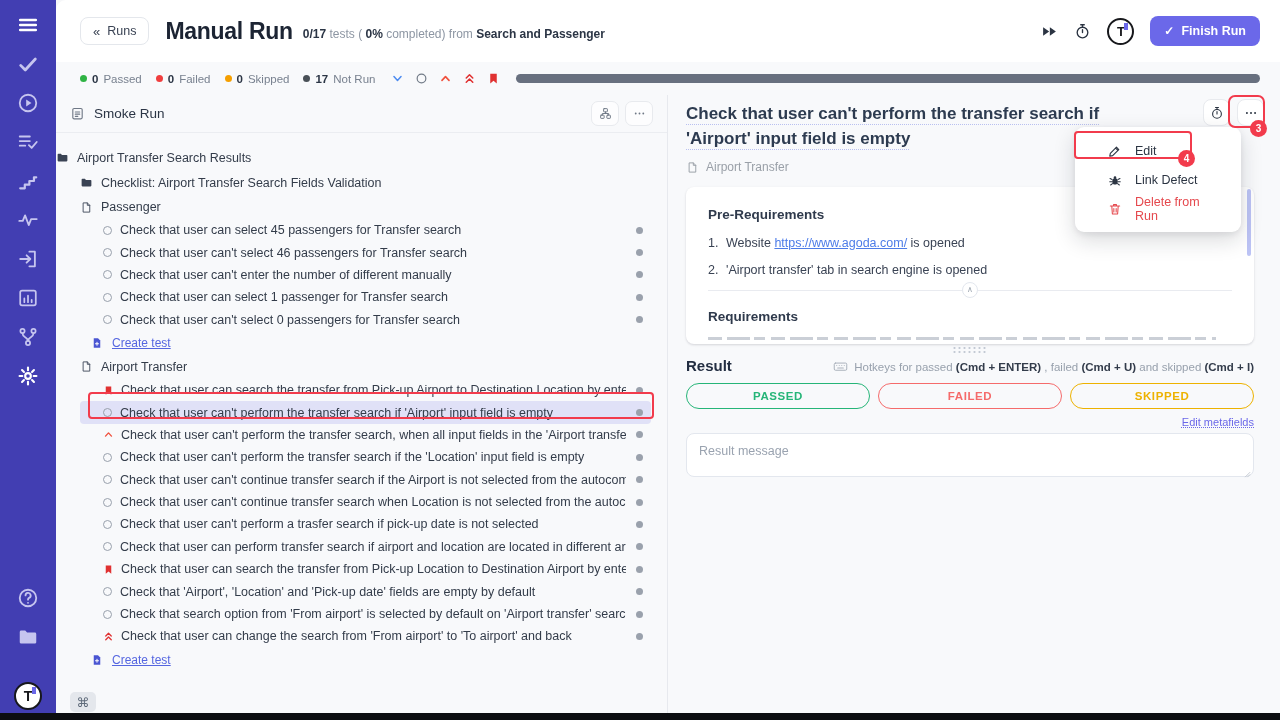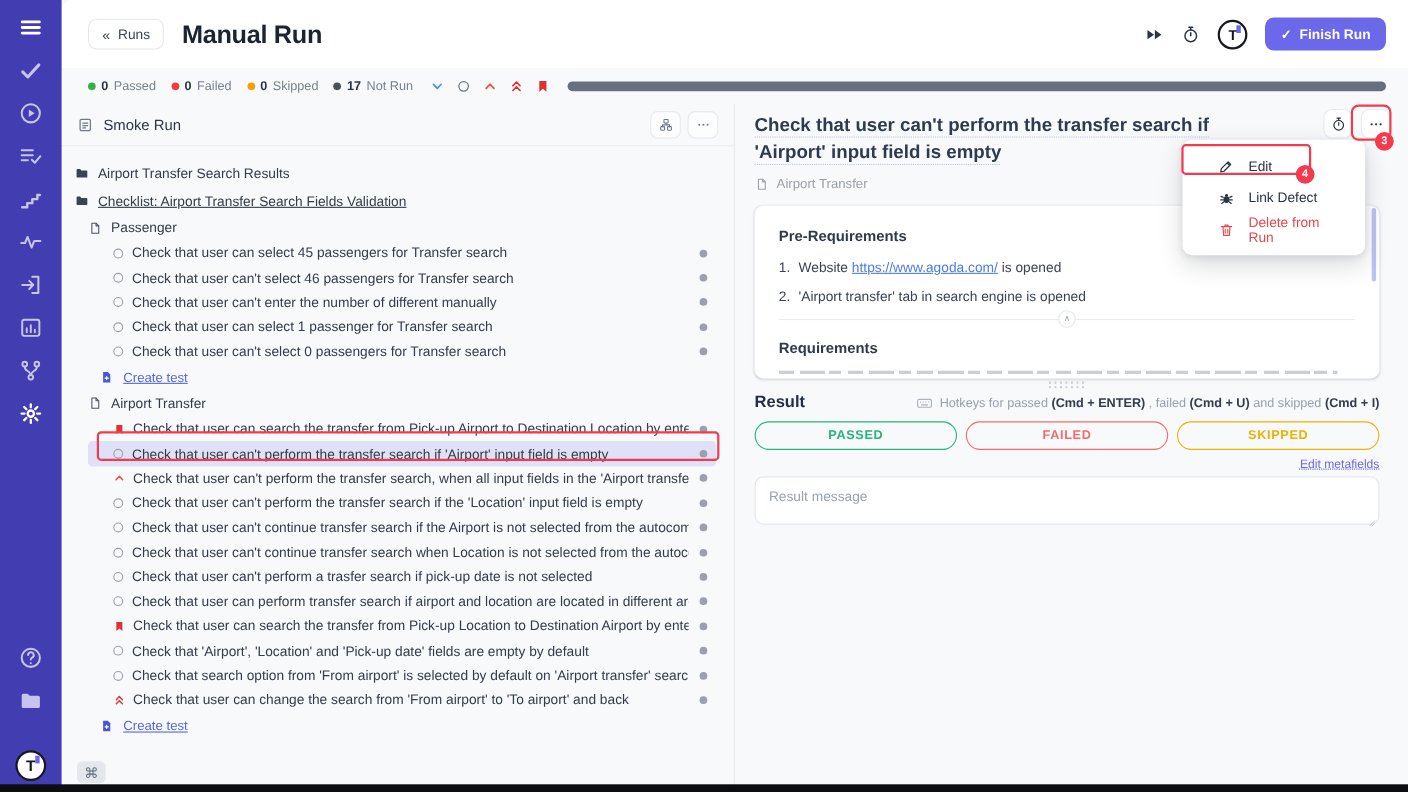--- a/index.html
+++ b/index.html
@@ -56,22 +56,22 @@
   .tree-head { height:38px; display:flex; align-items:center; padding:0 14px 0 14px; border-bottom:1px solid #ebedf1; }
   .tree-head .icn { width:15px; height:15px; color:#6f7886; }
   .tree-title { font-size:13.5px; color:#2b3545; margin-left:9px; font-weight:500; }
   .tree-head-actions { margin-left:auto; display:flex; gap:6px; }
   .th-btn { width:28px; height:25px; border:1px solid #e8eaee; background:#fdfdfe; border-radius:7px; cursor:pointer;
             display:flex; align-items:center; justify-content:center; color:#555e6b; }
   .th-btn .icn { width:13px; height:13px; }
   .tree-list { padding-top:12px; }
   .trow { display:flex; align-items:center; font-size:12.5px; color:#333c4a; white-space:nowrap; cursor:pointer; }
   .trow .lbl { overflow:hidden; flex:1; }
-  .row-folder { height:25px; padding-left:12px; }
-  .row-folder.lvl1 { padding-left:12px;text-decoration:underline; }
+  .row-folder { height:25px; }
+  .row-folder.lvl1 { padding-left:24px; }
   .row-folder .icn { width:13px; height:13px; color:#3a4354; margin-right:8px; }
   .row-suite { height:24px; padding-left:24px; }
   .row-suite .icn { width:13px; height:13px; color:#4a5364; margin-right:8px; }
   .row-test { height:22.4px; margin:0 16px 0 24px; padding:0 8px 0 23px; border-radius:4px; }
   .row-test .ticon { width:11px; height:11px; margin-right:7px; color:#98a0ac; }
   .row-test .circ { width:9px; height:9px; border:1.5px solid #98a0ac; border-radius:50%; margin-right:8px; flex:none; }
   .row-test .dot { width:7px; height:7px; border-radius:50%; background:#9aa1ac; margin-left:10px; flex:none; }
   .row-test.sel { background:#e0e1f7; }
   .row-test .ticon.red { color:#e03131; }
   .row-test .ticon.orange { color:#f0503c; }
@@ -227,20 +227,21 @@
   </aside>
 
   <div class="main">
 
     <header class="topbar">
       <button class="back-btn">
         <span class="chev">«</span>
         <span>Runs</span>
       </button>
       <h1 class="page-title">Manual Run</h1>
+      <div class="sub"><b>0/17</b><span> tests ( </span><b>0%</b><span> completed) from </span><b>Search and Passenger</b></div>
       <div class="top-actions">
         <button class="ta-icon icn" id="ic-ff">
             <svg viewBox="0 0 24 24" fill="currentColor">
               <path d="M3 6l8.5 6L3 18zM12.5 6l8.5 6-8.5 6z"></path>
             </svg>
           </button>
         <button class="ta-icon icn" id="ic-timer">
             <svg viewBox="0 0 24 24" fill="none" stroke="currentColor" stroke-width="1.9" stroke-linecap="round" stroke-linejoin="round">
               <circle cx="12" cy="13.5" r="7.5"></circle>
               <path d="M12 13.5V9.5M9.5 2.5h5M12 2.5V6"></path>

